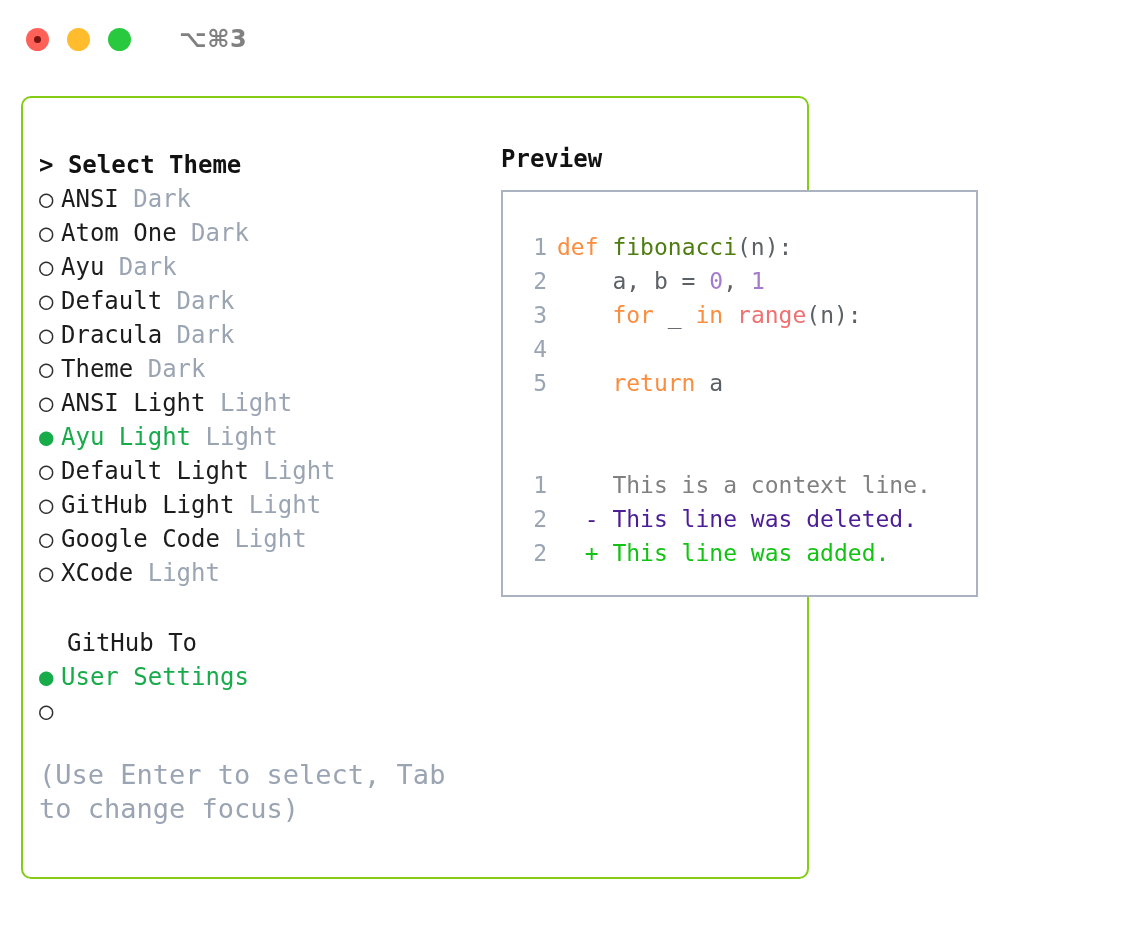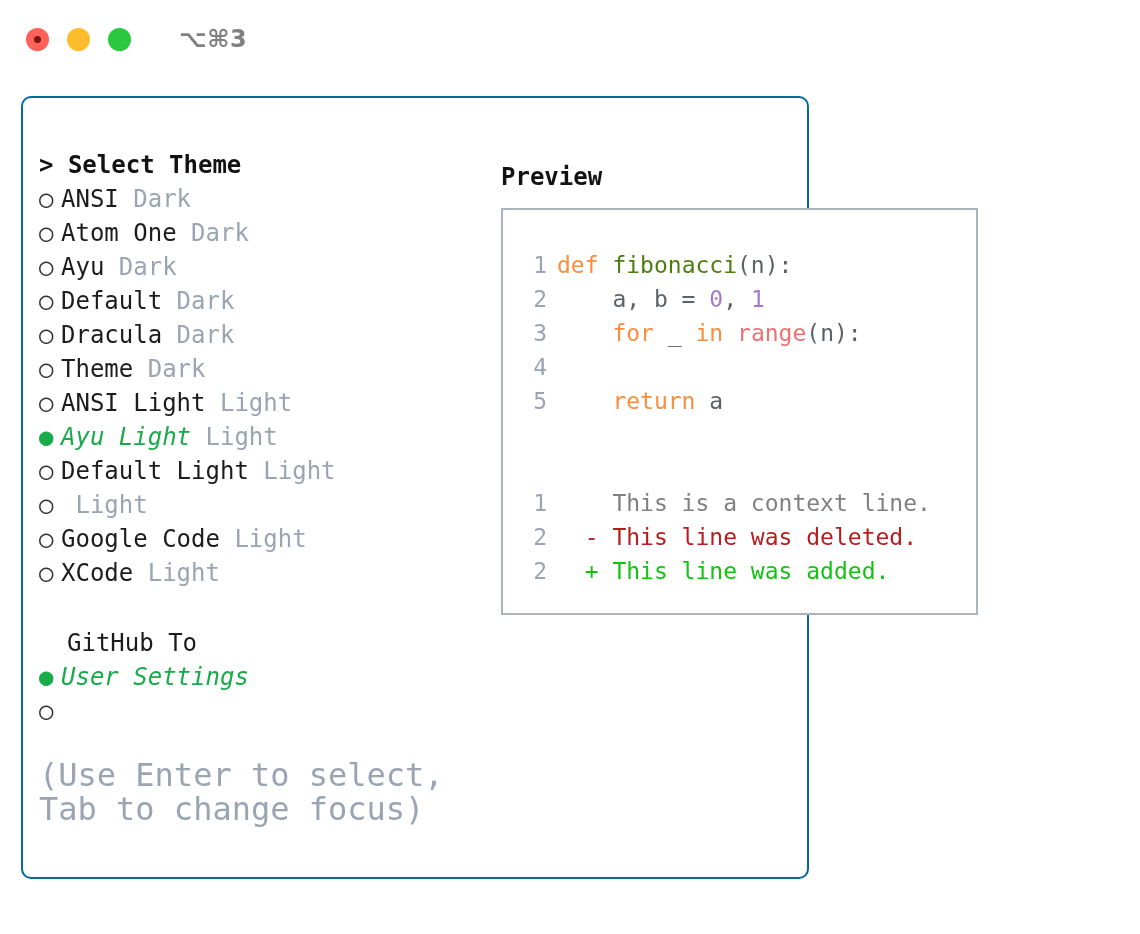--- a/index.html
+++ b/index.html
@@ -59,21 +59,21 @@
     letter-spacing: 0.5px;
     font-family: "DejaVu Sans", "Liberation Sans", sans-serif;
   }
 
   
   .panel {
     position: absolute;
     left: 21px; top: 96px;
     width: 788px;
     height: 783px;
-    border: 2px solid #0369a1;
+    border: 2px solid #84cc16;
     border-radius: 10px;
     background: #ffffff;
   }
 
   .panel-inner {
     position: relative;
     width: 100%;
     height: 100%;
     padding: 46px 0 0 0;
   }
@@ -104,46 +104,46 @@
   .bullet {
     display: inline-block;
     width: 22px;
     flex: 0 0 22px;
     font-size: 24px;
     color: #2f2f2f;
   }
   .bullet.sel { color: #17ab4a; }
 
   .opt-name   { color: #1c1c1c; }
-  .opt-name.sel { color: #17ab4a; font-style: italic; }
+  .opt-name.sel { color: #17ab4a; }
   .opt-cat    { color: #9aa4b2; }
 
   .apply-head {
     font-size: 24px;
     color: #1c1c1c;
     line-height: 34px;
     padding-left: 28px;
     white-space: pre;
   }
 
   .spacer-lg { height: 36px; }
   .spacer-md { height: 30px; }
 
   .hint {
-    font-size: 32px;
+    font-size: 27px;
     color: #9aa4b2;
     line-height: 34px;
     width: 410px;
     white-space: pre-wrap;
   }
 
   
   .right-col {
     position: absolute;
-    left: 478px; top: 62px;
+    left: 478px; top: 44px;
     width: 500px;
   }
 
   .preview-head {
     font-size: 24px;
     font-weight: 700;
     color: #121212;
     line-height: 34px;
     margin-bottom: 14px;
   }
@@ -178,21 +178,21 @@
 
   
   .tok-kw   { color: #fa8d3e; }
   .tok-fn   { color: #4d7c0f; }
   .tok-num  { color: #a37acc; }
   .tok-bi   { color: #f07171; }
   .tok-pl   { color: #5c6166; }
 
   
   .diff-ctx { color: #808080; }
-  .diff-del { color: #b91c1c; text-align: center; }
+  .diff-del { color: #4c1d95; text-align: center; }
   .diff-add { color: #13c313; }
 </style>
 </head>
 <body>
 
 <div class="window">
 
   <div class="titlebar">
     <div class="lights">
       <span class="light light-close"></span>
@@ -210,21 +210,21 @@
         <div id="theme-list">
             <div class="opt-row"><span class="bullet">○</span><span class="opt-name">ANSI</span><span class="opt-cat"> Dark</span></div>
             <div class="opt-row"><span class="bullet">○</span><span class="opt-name">Atom One</span><span class="opt-cat"> Dark</span></div>
             <div class="opt-row"><span class="bullet">○</span><span class="opt-name">Ayu</span><span class="opt-cat"> Dark</span></div>
             <div class="opt-row"><span class="bullet">○</span><span class="opt-name">Default</span><span class="opt-cat"> Dark</span></div>
             <div class="opt-row"><span class="bullet">○</span><span class="opt-name">Dracula</span><span class="opt-cat"> Dark</span></div>
             <div class="opt-row"><span class="bullet">○</span><span class="opt-name">Theme</span><span class="opt-cat"> Dark</span></div>
             <div class="opt-row"><span class="bullet">○</span><span class="opt-name">ANSI Light</span><span class="opt-cat"> Light</span></div>
             <div class="opt-row"><span class="bullet sel">●</span><span class="opt-name sel">Ayu Light</span><span class="opt-cat"> Light</span></div>
             <div class="opt-row"><span class="bullet">○</span><span class="opt-name">Default Light</span><span class="opt-cat"> Light</span></div>
-            <div class="opt-row"><span class="bullet">○</span><span class="opt-cat"> Light</span></div>
+            <div class="opt-row"><span class="bullet">○</span><span class="opt-name">GitHub Light</span><span class="opt-cat"> Light</span></div>
             <div class="opt-row"><span class="bullet">○</span><span class="opt-name">Google Code</span><span class="opt-cat"> Light</span></div>
             <div class="opt-row"><span class="bullet">○</span><span class="opt-name">XCode</span><span class="opt-cat"> Light</span></div>
           </div>
 
         <div class="spacer-lg"></div>
 
         <div class="apply-head">GitHub To</div>
         <div id="apply-list">
             <div class="opt-row"><span class="bullet sel">●</span><span class="opt-name sel">User Settings</span></div>
             <div class="opt-row"><span class="bullet">○</span></div>

